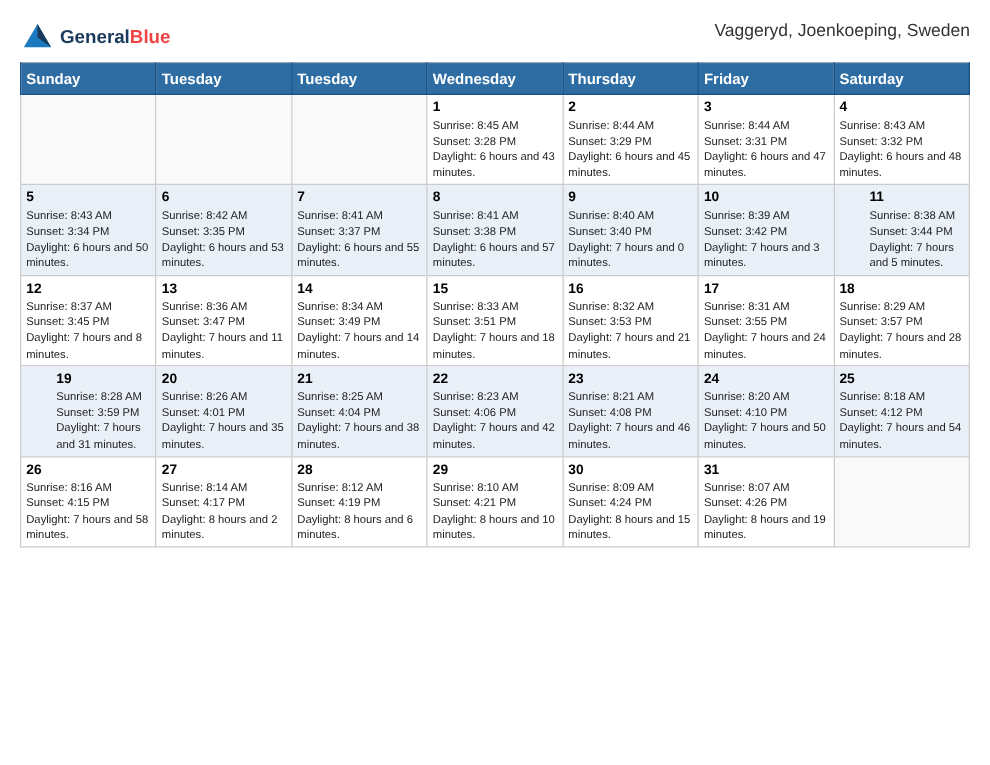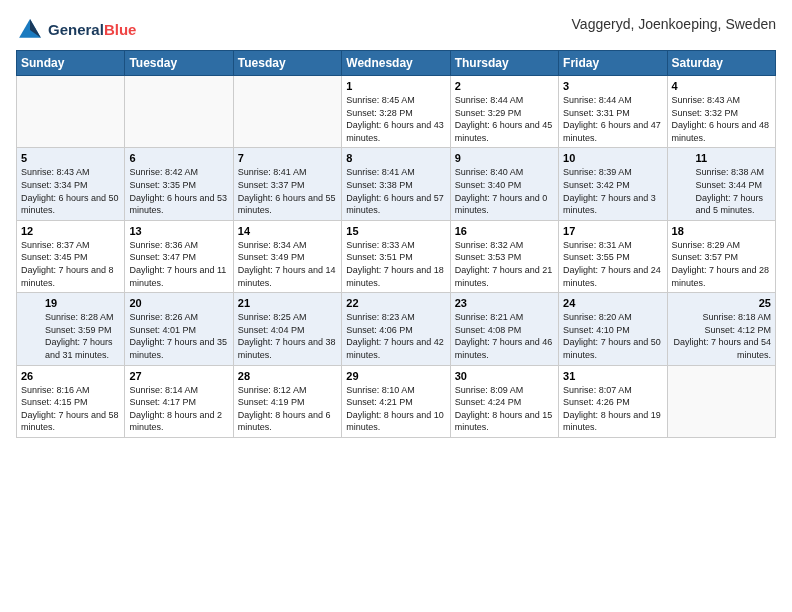--- a/index.html
+++ b/index.html
@@ -280,21 +280,21 @@
             <div class="day-info" style="white-space: pre-line;">Sunrise: 8:21 AM
 Sunset: 4:08 PM
 Daylight: 7 hours and 46 minutes.</div>
           </td>
           <td style="background: rgb(234, 240, 248);">
             <span class="day-number">24</span>
             <div class="day-info" style="white-space: pre-line;">Sunrise: 8:20 AM
 Sunset: 4:10 PM
 Daylight: 7 hours and 50 minutes.</div>
           </td>
-          <td style="background: rgb(234, 240, 248); text-align: right;">
+          <td style="background: rgb(234, 240, 248);">
             <span class="day-number">25</span>
             <div class="day-info" style="white-space: pre-line;">Sunrise: 8:18 AM
 Sunset: 4:12 PM
 Daylight: 7 hours and 54 minutes.</div>
           </td>
         </tr>
         <tr>
           <td>
             <span class="day-number">26</span>
             <div class="day-info" style="white-space: pre-line;">Sunrise: 8:16 AM

